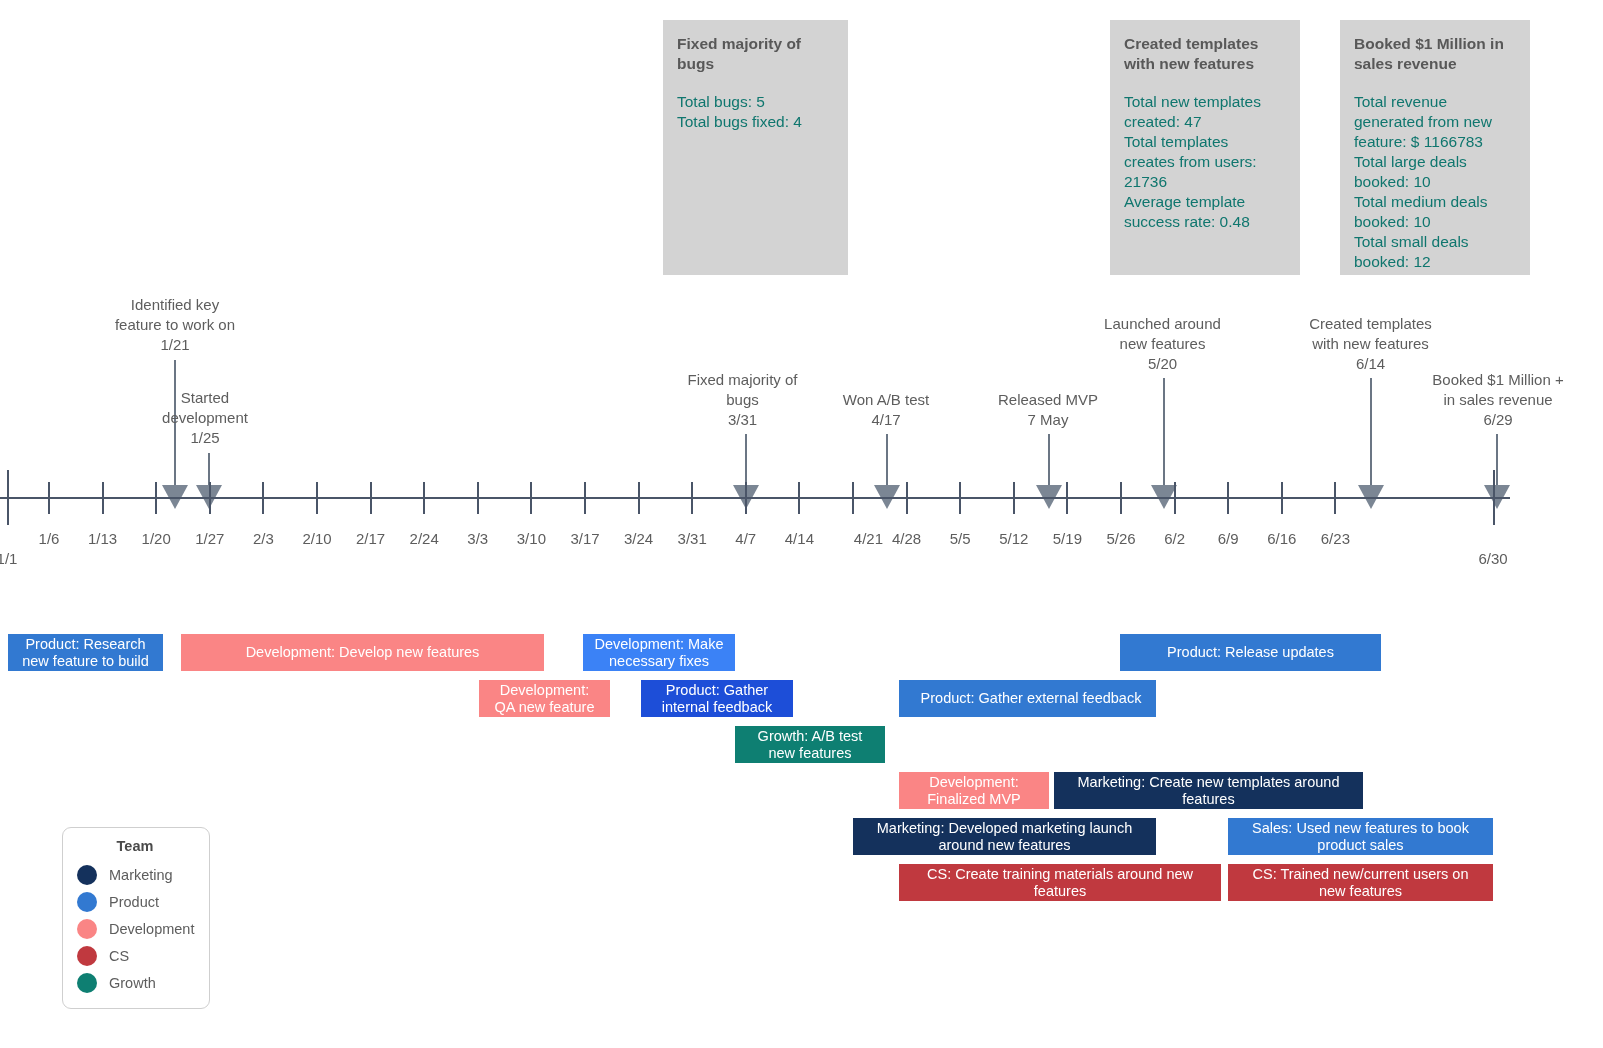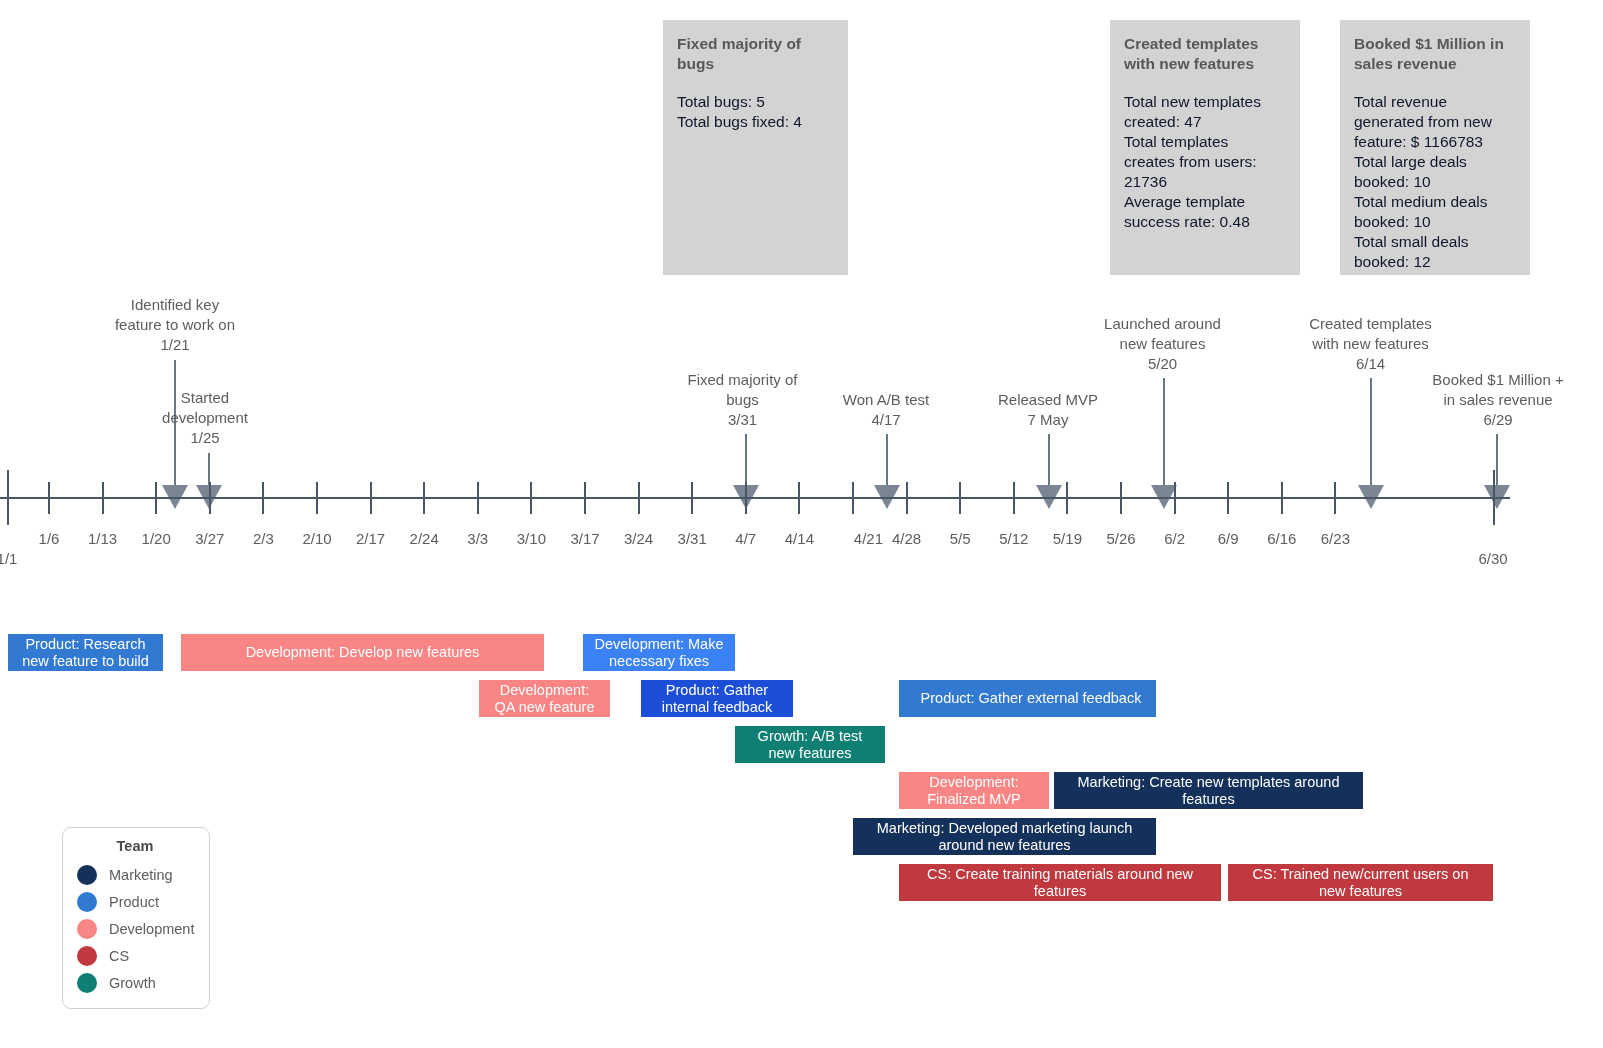--- a/index.html
+++ b/index.html
@@ -13,21 +13,21 @@
   
   .callout{
     position:absolute;background:#d3d3d3;box-sizing:border-box;
     padding:14px 14px 10px 14px;
   }
   .callout .c-title{
     font-size:15.5px;font-weight:bold;color:#585858;line-height:20px;
     margin:0 0 18px 0;white-space:pre-line;
   }
   .callout .c-body{
-    font-size:15.5px;font-weight:normal;color:#0f172a;line-height:20px;
+    font-size:15.5px;font-weight:normal;color:#0f766e;line-height:20px;
     margin:0;white-space:pre-line;
   }
 
   
   .axis-line{position:absolute;background:#4a5568;height:2px;}
   .axis-end{position:absolute;background:#4a5568;width:2px;}
   .tick{position:absolute;background:#4a5568;width:2px;}
   .tick-label{
     position:absolute;font-size:15px;color:#5d5d5d;text-align:center;
     white-space:nowrap;
@@ -178,21 +178,21 @@
   <div class="tick-label" style="left:1463px;top:550px;width:60px;">6/30</div>
 
   <div id="ticks">
       <div class="tick" style="left: 48px; top: 482px; height: 32px;"></div>
       <div class="tick-label" style="left: 19px; top: 530px; width: 60px;">1/6</div>
       <div class="tick" style="left: 101.6px; top: 482px; height: 32px;"></div>
       <div class="tick-label" style="left: 72.6px; top: 530px; width: 60px;">1/13</div>
       <div class="tick" style="left: 155.2px; top: 482px; height: 32px;"></div>
       <div class="tick-label" style="left: 126.2px; top: 530px; width: 60px;">1/20</div>
       <div class="tick" style="left: 208.8px; top: 482px; height: 32px;"></div>
-      <div class="tick-label" style="left: 179.8px; top: 530px; width: 60px;">3/27</div>
+      <div class="tick-label" style="left: 179.8px; top: 530px; width: 60px;">1/27</div>
       <div class="tick" style="left: 262.4px; top: 482px; height: 32px;"></div>
       <div class="tick-label" style="left: 233.4px; top: 530px; width: 60px;">2/3</div>
       <div class="tick" style="left: 316px; top: 482px; height: 32px;"></div>
       <div class="tick-label" style="left: 287px; top: 530px; width: 60px;">2/10</div>
       <div class="tick" style="left: 369.6px; top: 482px; height: 32px;"></div>
       <div class="tick-label" style="left: 340.6px; top: 530px; width: 60px;">2/17</div>
       <div class="tick" style="left: 423.2px; top: 482px; height: 32px;"></div>
       <div class="tick-label" style="left: 394.2px; top: 530px; width: 60px;">2/24</div>
       <div class="tick" style="left: 476.8px; top: 482px; height: 32px;"></div>
       <div class="tick-label" style="left: 447.8px; top: 530px; width: 60px;">3/3</div>
@@ -234,20 +234,23 @@
     <span>Product: Research
 new feature to build</span>
   </div>
   <div class="bar" style="left:181px;top:634px;width:363px;background:#fa8585;">
     <span>Development: Develop new features</span>
   </div>
   <div class="bar" style="left:583px;top:634px;width:152px;background:#3b82f6;">
     <span>Development: Make
 necessary fixes</span>
   </div>
+  <div class="bar" style="left:1120px;top:634px;width:261px;background:#3279d1;">
+    <span>Product: Release updates</span>
+  </div>
 
   <div class="bar" style="left:479px;top:680px;width:131px;background:#fa8585;">
     <span>Development:
 QA new feature</span>
   </div>
   <div class="bar" style="left:641px;top:680px;width:152px;background:#1d4ed8;">
     <span>Product: Gather
 internal feedback</span>
   </div>
   <div class="bar" style="left:899px;top:680px;width:257px;background:#3279d1;padding-left:12px;">
@@ -265,20 +268,24 @@
   </div>
   <div class="bar" style="left:1054px;top:772px;width:309px;background:#14315c;">
     <span>Marketing: Create new templates around
 features</span>
   </div>
 
   <div class="bar" style="left:853px;top:818px;width:303px;background:#14315c;">
     <span>Marketing: Developed marketing launch
 around new features</span>
   </div>
+  <div class="bar" style="left:1228px;top:818px;width:265px;background:#3279d1;">
+    <span>Sales: Used new features to book
+product sales</span>
+  </div>
 
   <div class="bar" style="left:899px;top:864px;width:322px;background:#c0393f;">
     <span>CS: Create training materials around new
 features</span>
   </div>
   <div class="bar" style="left:1228px;top:864px;width:265px;background:#c0393f;">
     <span>CS: Trained new/current users on
 new features</span>
   </div>
 

